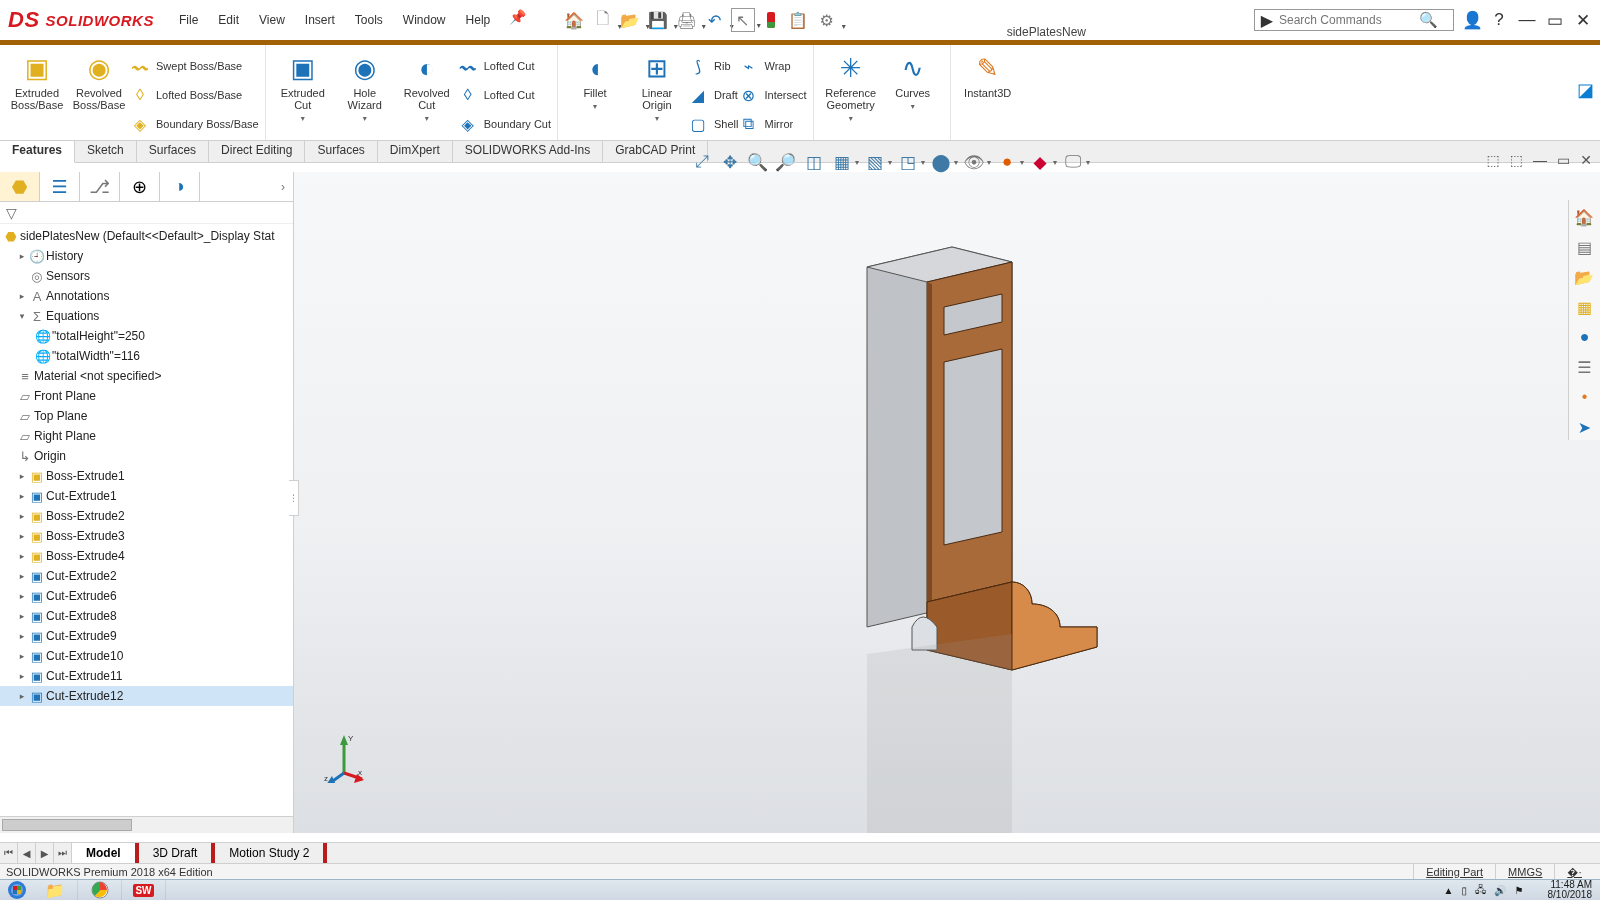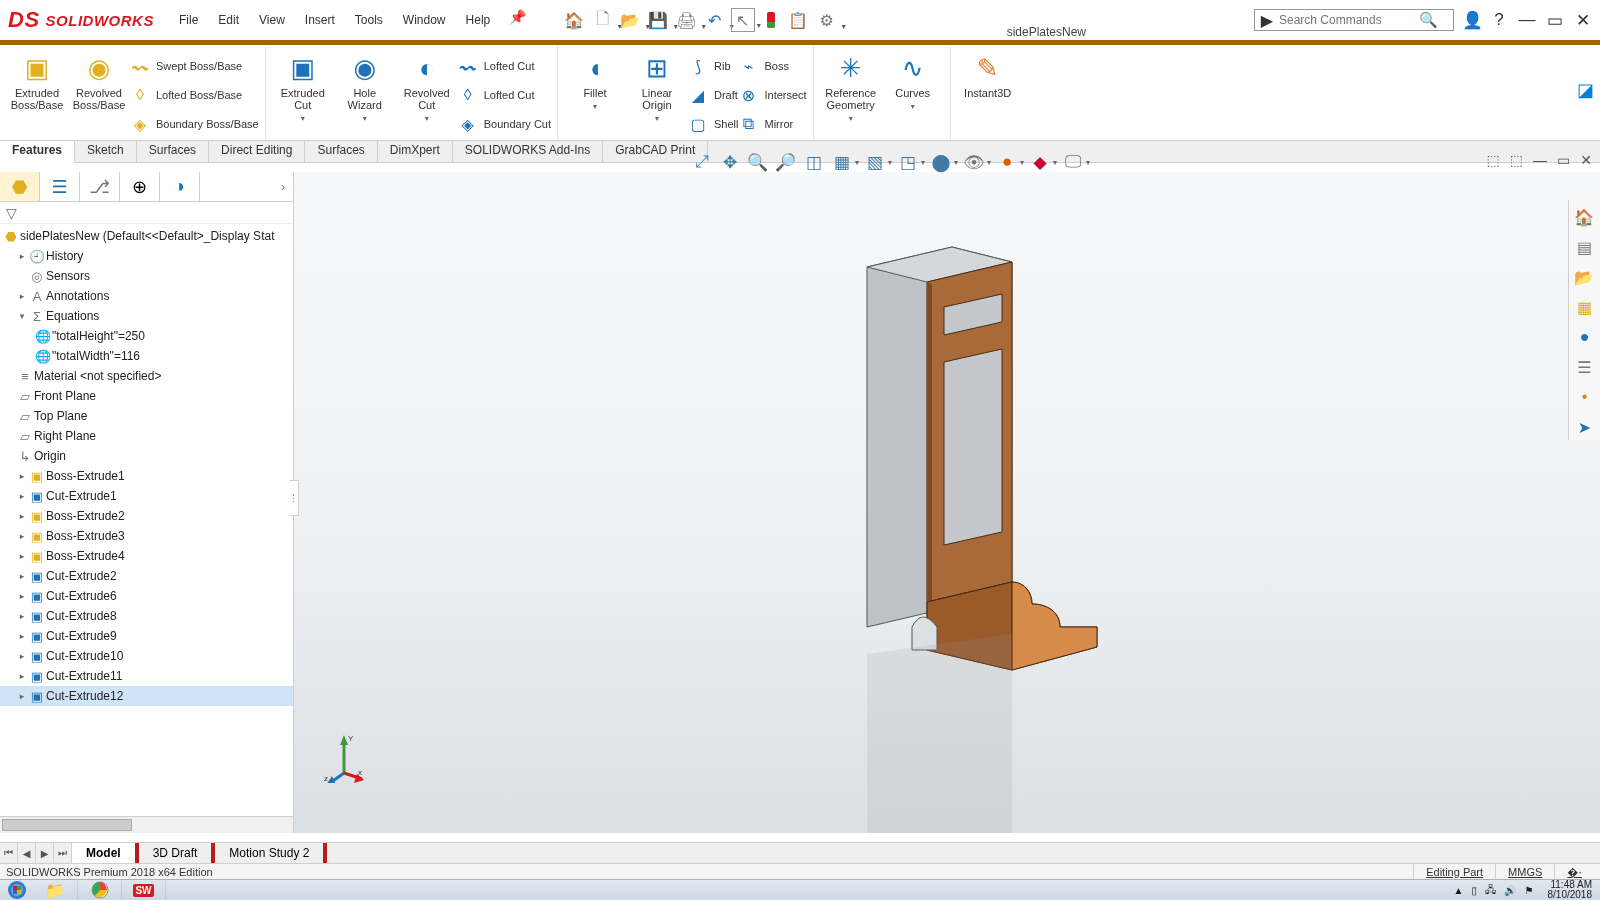--- a/index.html
+++ b/index.html
@@ -82,21 +82,21 @@
 
 #status-bar { position:absolute; left:0; bottom:21px; height:16px; width:100%; background:#f4f4f4; border-top:1px solid #cfcfcf; font-size:11px; color:#333; display:flex; align-items:center; padding:0 6px; }
 #status-bar .sp { flex:1; }
 #status-bar .cell { border-left:1px solid #cfcfcf; padding:0 12px; height:16px; display:flex; align-items:center;text-decoration:underline; }
 
 
 #win-taskbar { position:absolute; left:0; bottom:0; height:21px; width:100%; background:linear-gradient(180deg,#dfe7ef,#cfd8e2); border-top:1px solid #9fb3c8; display:flex; align-items:center; }
 #start-orb { width:34px; height:21px; display:flex; align-items:center; justify-content:center; }
 .tb-item { width:44px; height:21px; display:flex; align-items:center; justify-content:center; border-right:1px solid rgba(0,0,0,.08); }
 #tray { margin-left:auto; display:flex; align-items:center; gap:8px; padding-right:2px; font-size:10px; color:#1a1a1a; }
-#clock { text-align:right; line-height:10px; font-size:10px; padding:0 6px; }
+#clock { text-align:right; line-height:10px; font-size:10px; padding:0 6px;margin-left:10px; }
 
 
 .c-blue{color:#1d72b8}.c-orange{color:#e07b1f}.c-yellow{color:#e0b020}.c-green{color:#3c9a3c}.c-grey{color:#777}
 </style>
 </head>
 <body>
 
 <div id="title-row">
   <div id="sw-logo">
     <span class="ds">DS</span>
@@ -238,21 +238,21 @@
             <span>Draft</span>
           </div>
         <div class="r-small">
             <span class="ic c-blue">▢</span>
             <span>Shell</span>
           </div>
       </div>
       <div class="r-col">
         <div class="r-small">
             <span class="ic c-blue">⌁</span>
-            <span>Boss</span>
+            <span>Wrap</span>
           </div>
         <div class="r-small">
             <span class="ic c-blue">⊗</span>
             <span>Intersect</span>
           </div>
         <div class="r-small">
             <span class="ic c-blue">⧉</span>
             <span>Mirror</span>
           </div>
       </div>

